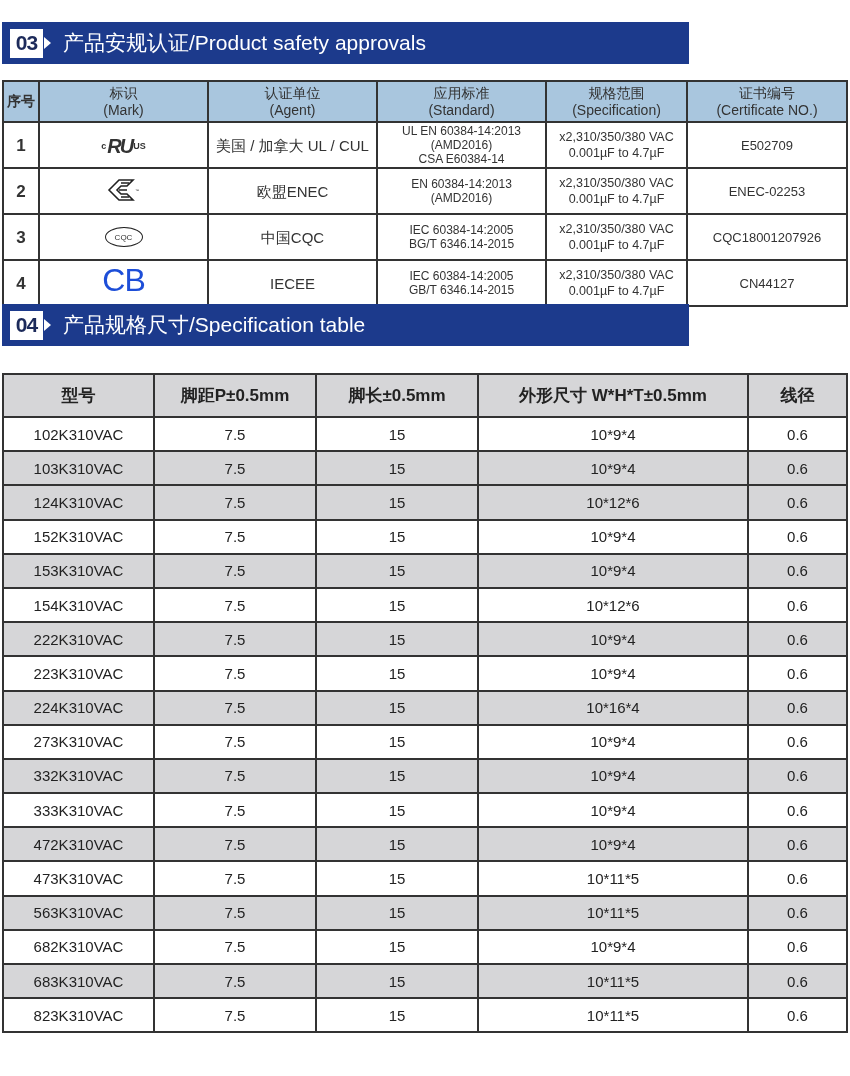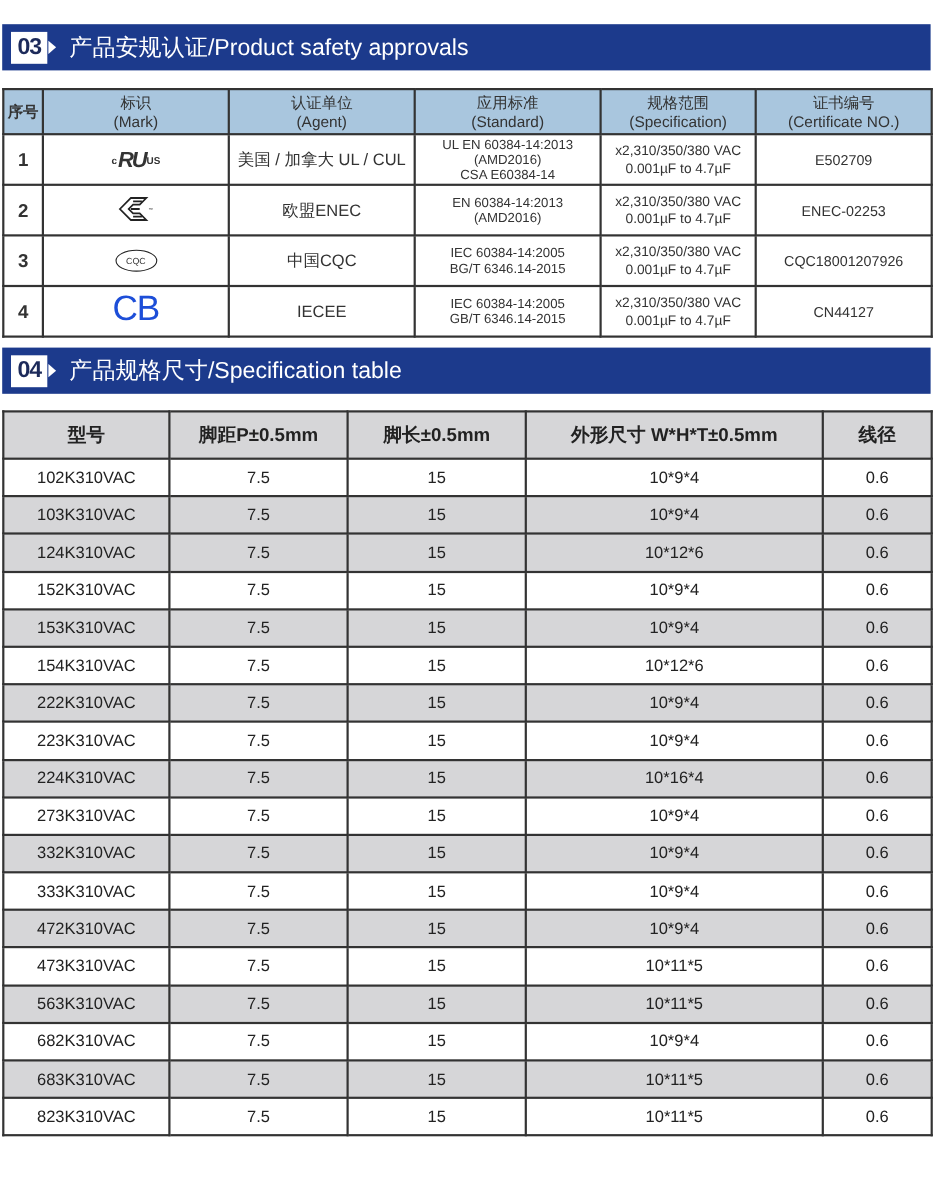--- a/index.html
+++ b/index.html
@@ -1,20 +1,20 @@
 <!DOCTYPE html>
 <html><head>
 <meta charset="utf-8">
 <style>
   * { box-sizing: border-box; margin: 0; padding: 0; }
   html, body { width: 850px; height: 1076px; background: #ffffff; overflow: hidden; }
   body { font-family: "Liberation Sans", "DejaVu Sans", sans-serif; color: #222; position: relative; }
 
   .section-bar {
-    position: absolute; left: 2px; width: 844px; height: 42px;
+    position: absolute; left: 2px; width: 687px; height: 42px;
     background: #1c3a8c; display: flex; align-items: center;
   }
   .section-num {
     margin-left: 8px; width: 33px; height: 29px; background: #fff;
     color: #1c2a5a; font-weight: bold; font-size: 21px;
     display: flex; align-items: center; justify-content: center; letter-spacing: -1px;
     position: relative;
   }
   .section-arrow {
     width: 0; height: 0; border-top: 6px solid transparent; border-bottom: 6px solid transparent;
@@ -168,21 +168,21 @@
       </td>
       <td class="spec">
         <div>x2,310/350/380 VAC</div>
         <div>0.001µF to 4.7µF</div>
       </td>
       <td>CN44127</td>
     </tr>
   </tbody>
 </table>
 
-<div class="section-bar" style="top:316px;">
+<div class="section-bar" style="top:304px;">
   <div class="section-num">04</div>
   <div class="section-arrow"></div>
   <div class="section-title">产品规格尺寸/Specification table</div>
 </div>
 
 <table id="spec">
   <colgroup>
     <col style="width:151px">
       <col style="width:162px">
       <col style="width:162px">

